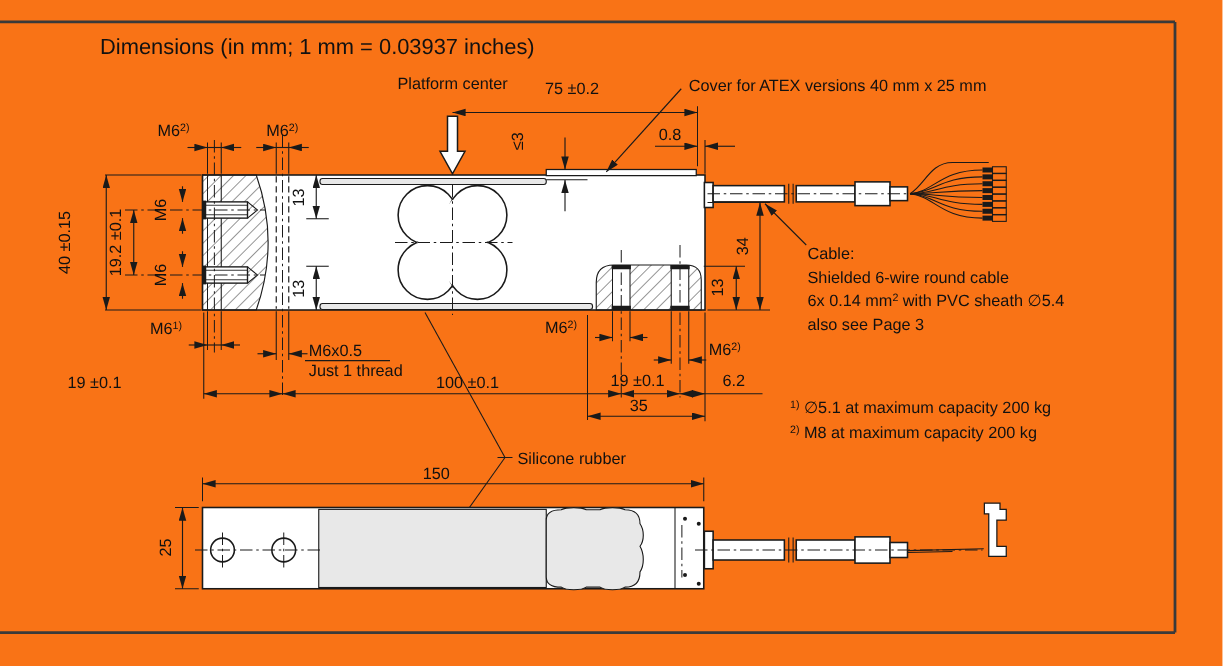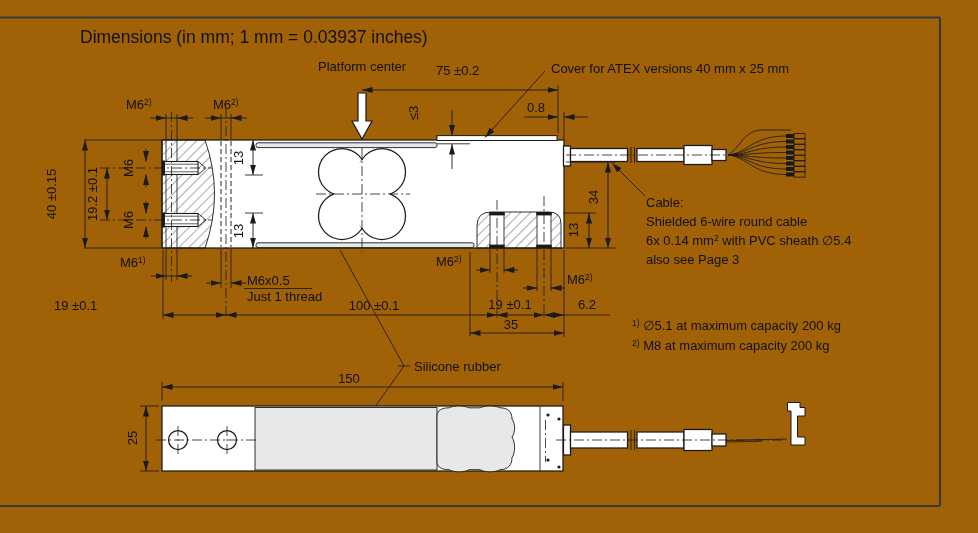--- a/index.html
+++ b/index.html
@@ -1,16 +1,16 @@
 <!DOCTYPE html>
 <html><head>
 <meta charset="utf-8">
 <style>
   html,body{margin:0;padding:0;background:#fff;}
-  .stage{position:relative;width:978px;height:533px;background:#a16207;
+  .stage{position:relative;width:978px;height:533px;background:#f97316;
          font-family:"Liberation Sans",sans-serif;overflow:hidden;}
   svg{position:absolute;left:0;top:0;}
   text{fill:#111;font-family:"Liberation Sans",sans-serif;font-size:13px;}
   .title{font-size:17.5px;}
   .sup{font-size:8.5px;}
   .olf{stroke:#1a1a1a;stroke-width:1.25;fill:#ffffff;}
   .thin{stroke:#1a1a1a;stroke-width:0.85;fill:none;}
   .dim{stroke:#1a1a1a;stroke-width:0.9;fill:none;}
   .cl{stroke:#1a1a1a;stroke-width:0.8;fill:none;stroke-dasharray:10 3 2 3;}
   .hid{stroke:#1a1a1a;stroke-width:0.95;fill:none;stroke-dasharray:5 3;}

